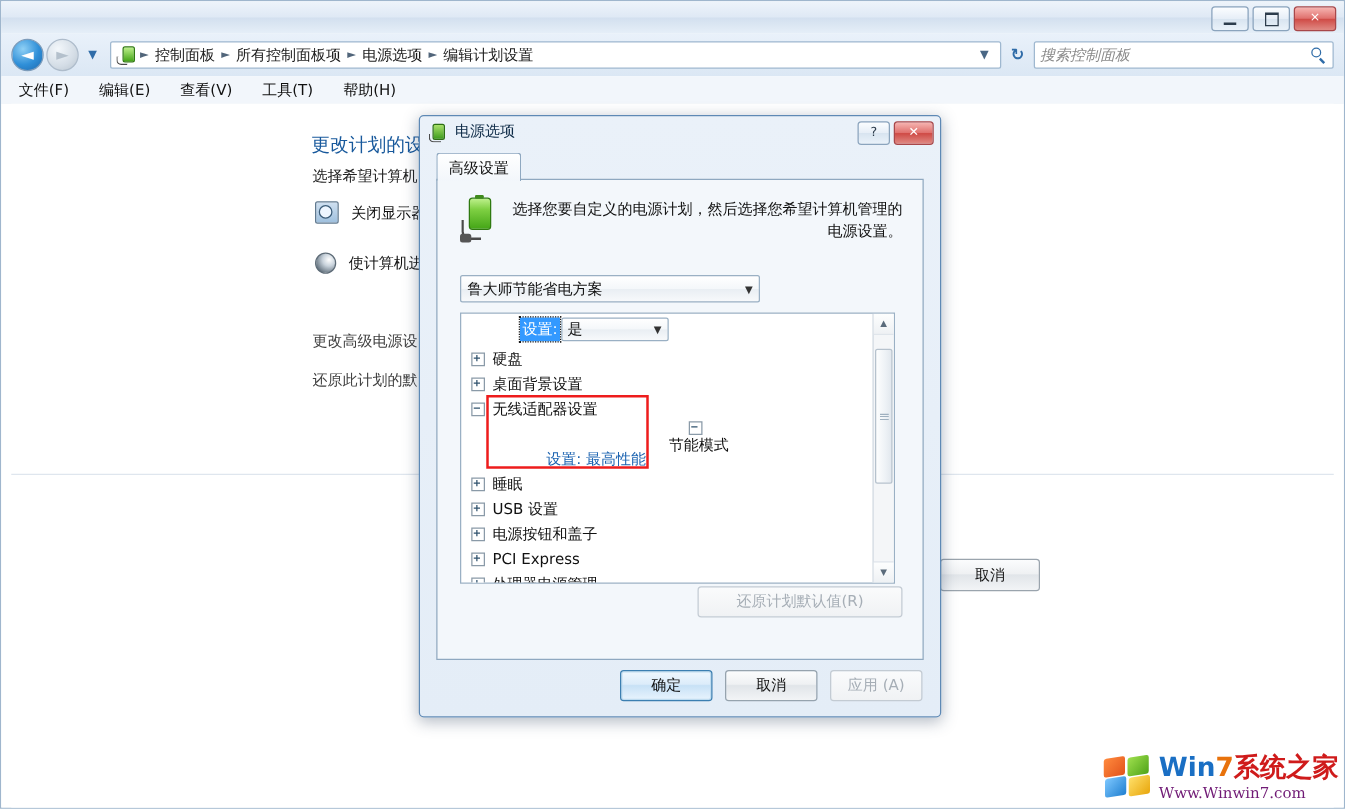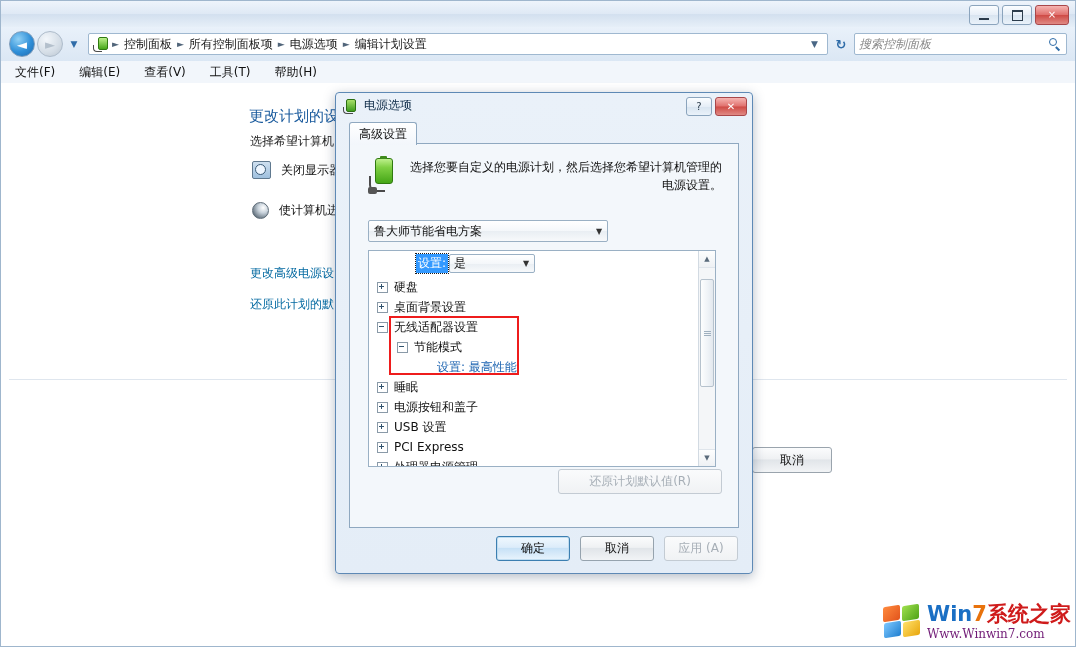--- a/index.html
+++ b/index.html
@@ -63,21 +63,21 @@
   }
   .crumbs{display:flex;align-items:center;flex:1;min-width:0;overflow:hidden;}
   .crumb{font-size:12px;color:#1a1a1a;padding:1px 3px;white-space:nowrap;}
   .crumb-sep{color:#51657a;font-size:9px;padding:0 2px;}
   .addr-drop{color:#4a6785;font-size:9px;padding:0 5px;}
   .refresh{
     width:22px;height:22px;flex:none;display:flex;align-items:center;justify-content:center;
     color:#2f6ca8;font-size:13px;font-weight:bold;
   }
   .searchbox{
-    width:213px;height:22px;flex:none;margin-right:8px;margin-left:2px;background:#fff;
+    width:240px;height:22px;flex:none;margin-right:8px;margin-left:2px;background:#fff;
     border:1px solid #9fb8d0;border-radius:2px;display:flex;align-items:center;
     padding:0 4px;box-sizing:border-box;
   }
   .searchtext{flex:1;font-size:12px;color:#8a8a8a;font-style:italic;}
   .mag{width:13px;height:13px;position:relative;flex:none;}
   .mag::before{content:"";position:absolute;left:0;top:0;width:8px;height:8px;border:1.6px solid #2f6ca8;border-radius:50%;box-sizing:border-box;}
   .mag::after{content:"";position:absolute;left:7px;top:8px;width:5px;height:1.6px;background:#2f6ca8;transform:rotate(45deg);transform-origin:left center;}
   
   .menubar{
     position:absolute;left:0;top:60px;right:0;height:22px;
@@ -101,21 +101,21 @@
   }
   .ico-display::after{
     content:"";position:absolute;left:2px;top:2px;width:9px;height:9px;border-radius:50%;
     background:#eef6ff;border:1px solid #3c5c78;
   }
   .ico-moon{
     width:15px;height:15px;border-radius:50%;flex:none;
     background:radial-gradient(circle at 68% 32%,#ffffff 0%,#c9d3dc 35%,#6c7a86 75%,#3d4750 100%);
     border:1px solid #5d6b77;
   }
-  .pg-link{position:absolute;left:241px;font-size:12px;color:#0369a1;white-space:nowrap;}
+  .pg-link{position:absolute;left:241px;font-size:12px;color:#404040;white-space:nowrap;}
   .hrule{position:absolute;left:0;right:0;top:296px;height:1px;background:#dfe6ee;}
   .bg-cancel{
     position:absolute;left:751px;top:364px;width:78px;height:24px;
     border:1px solid #9aa4ad;border-radius:3px;
     background:linear-gradient(to bottom,#fbfcfd 0%,#eff1f3 45%,#e1e5e9 50%,#f2f4f6 100%);
     display:flex;align-items:center;justify-content:center;font-size:12px;color:#111;
   }
   
   .watermark{position:absolute;left:880px;top:598px;width:190px;height:46px;display:flex;align-items:center;}
   .wm-flag{width:42px;height:36px;position:relative;flex:none;margin-right:4px;}
@@ -399,38 +399,38 @@
           <span class="tlabel">硬盘</span>
         </div>
         <div class="trow" style="padding-left:8px;">
           <span class="tbox plus"></span>
           <span class="tlabel">桌面背景设置</span>
         </div>
         <div class="trow" style="padding-left:8px;">
           <span class="tbox"></span>
           <span class="tlabel">无线适配器设置</span>
         </div>
-        <div class="trow" style="padding-left:28px;">
+        <div class="trow" style="padding-left:28px;flex-direction:column;">
           <span class="tbox"></span>
           <span class="tlabel">节能模式</span>
         </div>
         <div class="trow" style="padding-left:62px;">
           <span class="tlabel blue">设置: 最高性能</span>
         </div>
         <div class="trow" style="padding-left:8px;">
           <span class="tbox plus"></span>
           <span class="tlabel">睡眠</span>
         </div>
         <div class="trow" style="padding-left:8px;">
           <span class="tbox plus"></span>
+          <span class="tlabel">USB 设置</span>
+        </div>
+        <div class="trow" style="padding-left:8px;">
+          <span class="tbox plus"></span>
           <span class="tlabel">电源按钮和盖子</span>
-        </div>
-        <div class="trow" style="padding-left:8px;">
-          <span class="tbox plus"></span>
-          <span class="tlabel">USB 设置</span>
         </div>
         <div class="trow" style="padding-left:8px;">
           <span class="tbox plus"></span>
           <span class="tlabel">PCI Express</span>
         </div>
         <div class="trow" style="padding-left:8px;">
           <span class="tbox plus"></span>
           <span class="tlabel">处理器电源管理</span>
         </div>
       </div>

